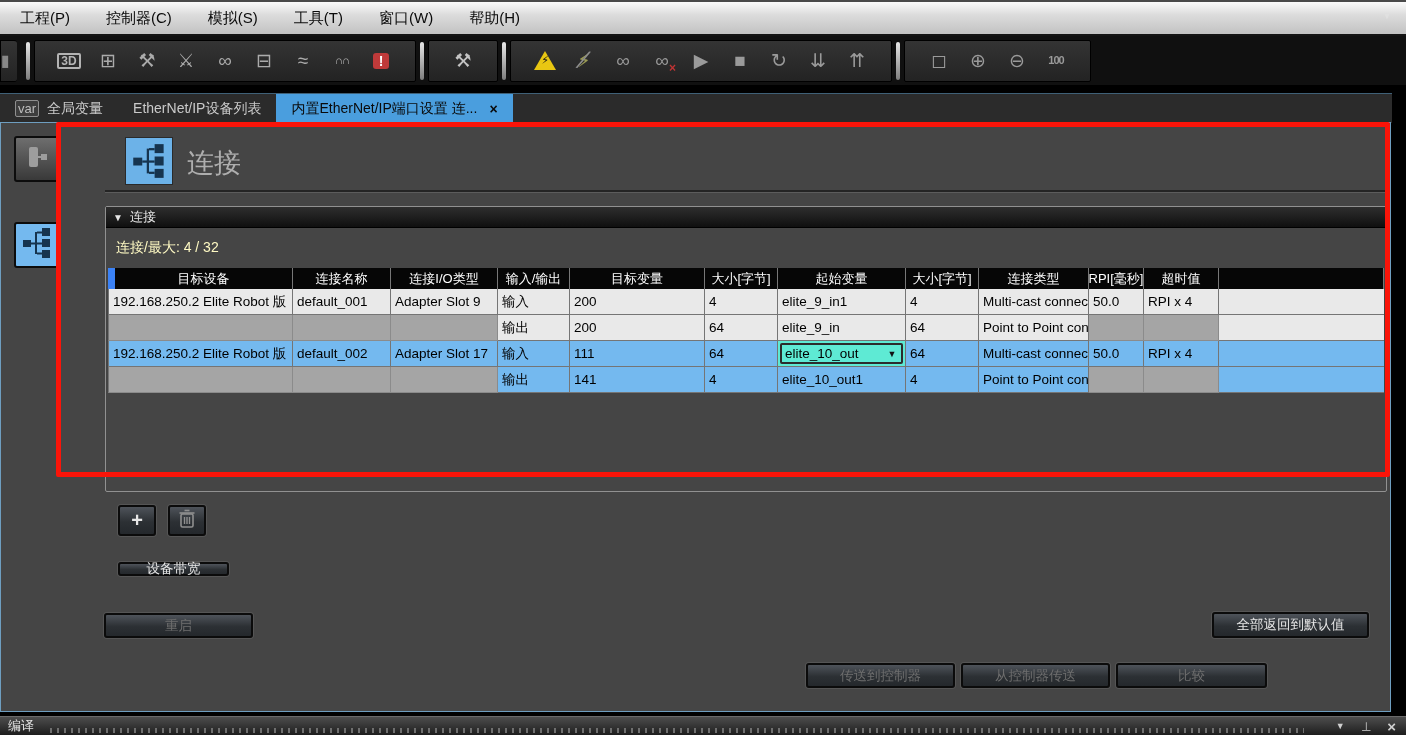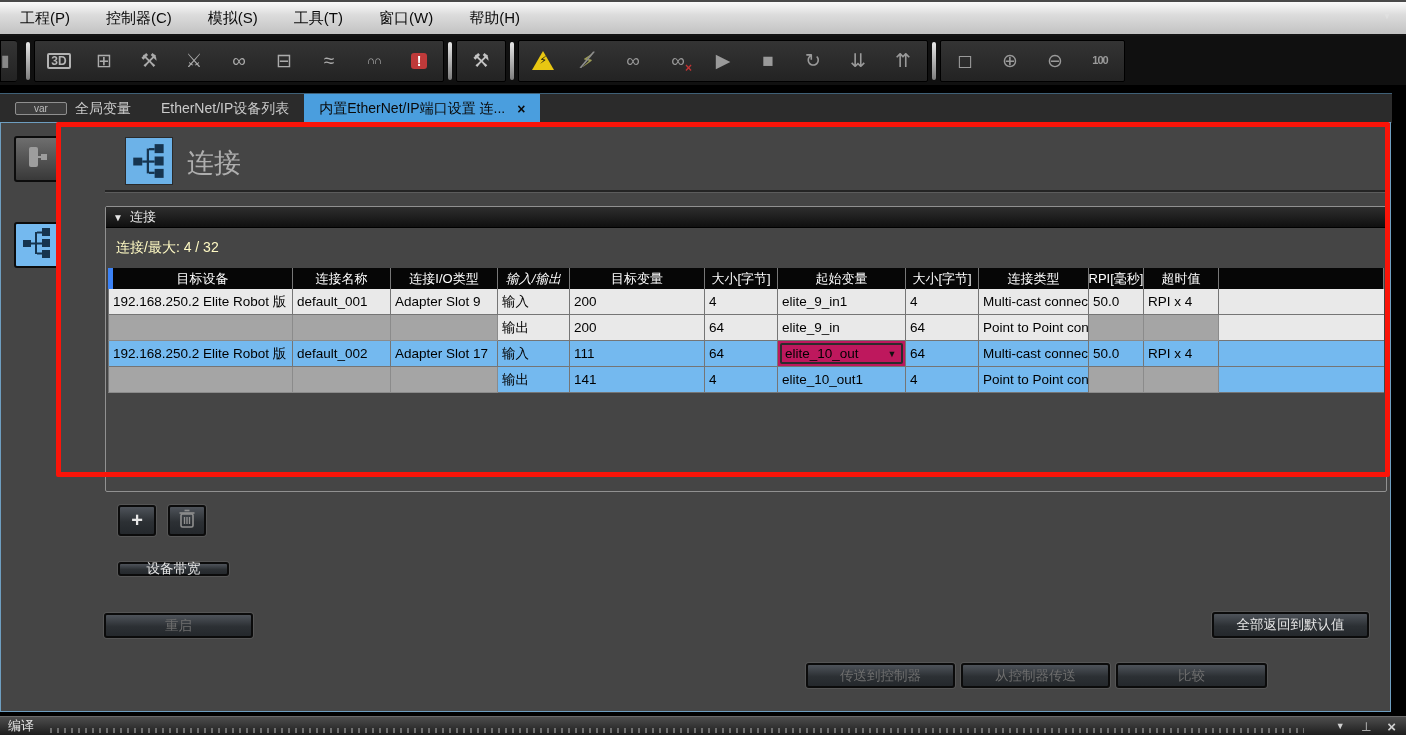--- a/index.html
+++ b/index.html
@@ -10,21 +10,21 @@
   #menubar{position:absolute;left:0;top:0;width:1406px;height:36px;box-sizing:border-box;
     background:linear-gradient(#fbfbfb,#dcdcdc 40%,#c2c2c2);border-top:2px solid #4a4a4a;
     border-bottom:2px solid #141414;display:flex;align-items:center;gap:36px;
     padding-left:20px;font-size:15px;color:#0a0a0a;}
   .menu-item{cursor:default;}
 
   
   #toolbar{position:absolute;left:0;top:36px;width:1406px;height:49px;background:#101010;
     display:flex;align-items:center;}
   .tb-group{background:linear-gradient(#343434,#232323);border:1px solid #000;border-radius:2px;
-    height:40px;display:flex;align-items:center;padding:0 9px;gap:15px;}
+    height:40px;display:flex;align-items:center;padding:0 19px;gap:9px;}
   .tb-sep{width:4px;height:38px;border-radius:2px;background:linear-gradient(#e8e8e8,#7c7c7c);margin:0 4px;}
   .tb-btn{width:30px;height:30px;display:flex;align-items:center;justify-content:center;
     position:relative;font-size:19px;line-height:1;}
   .tb-glyph{display:inline-block;}
   .tb-glyph.boxed{font-size:12px;font-weight:bold;border:2px solid #b3b3b3;border-radius:2px;padding:0 2px;}
   .tb-glyph.small{font-size:11px;font-weight:bold;letter-spacing:-1px;}
   .tb-glyph.pill{background:#bf3a3a;color:#fff;border-radius:3px;padding:1px 6px;font-size:14px;font-weight:bold;}
   .tri{position:absolute;top:5px;width:0;height:0;border-left:11px solid transparent;
     border-right:11px solid transparent;border-bottom:19px solid #e9c712;}
   .bolt{position:absolute;top:9px;font-size:11px;color:#151515;}
@@ -34,22 +34,22 @@
     border:1px solid #000;border-right:none;border-radius:0 3px 3px 0;margin-right:5px;
     display:flex;align-items:center;}
   #tb-clip span{color:#888;font-size:16px;}
 
   
   #tabbar{position:absolute;left:0;top:93px;width:1392px;height:29px;background:#2b2b2b;
     border-top:1px solid #3f6077;display:flex;align-items:stretch;}
   .tab{display:flex;align-items:center;gap:8px;padding:0 15px;font-size:14px;color:#cacaca;}
   .tab.active{background:#4a9ede;color:#0a0a0a;}
   .tab-close{font-weight:bold;margin-left:4px;font-size:14px;}
-  .var-badge{font-size:10px;color:#bdbdbd;border:1px solid #8f8f8f;background:#3d3d3d;
-    padding:0 18px;border-radius:2px;}
+  .var-badge{font-size:13px;color:#bdbdbd;border:1px solid #8f8f8f;background:#3d3d3d;
+    padding:0 2px;border-radius:2px;}
   #tab-overflow{position:absolute;right:14px;top:10px;color:#e0e0e0;font-size:10px;}
 
   
   #main{position:absolute;left:0;top:122px;width:1391px;height:590px;box-sizing:border-box;
     background:#454545;border:1px solid #6e9ec0;}
   .side-btn{position:absolute;width:45px;height:46px;border:2px solid #0c0c0c;border-radius:3px;
     box-sizing:border-box;display:flex;align-items:center;justify-content:center;}
   #side-btn-1{left:13px;top:13px;background:linear-gradient(#6e6e6e,#393939);}
   #side-btn-2{left:13px;top:99px;background:#74b9ef;}
   #hdr-icon{position:absolute;left:124px;top:14px;width:46px;height:46px;background:#6cb2e8;
@@ -63,31 +63,31 @@
     border:1px solid #919191;border-radius:2px;background:#454545;}
   #sec-head{height:20px;background:linear-gradient(#2e2e2e,#0f0f0f);border-bottom:1px solid #000;
     color:#e5e5e5;font-size:13px;display:flex;align-items:center;gap:7px;padding-left:7px;}
   #counter{height:40px;display:flex;align-items:center;color:#fef9c3;font-size:14px;padding-left:10px;}
 
   
   #tbl{margin-left:2px;width:1276px;}
   #thead{display:flex;height:21px;background:#060606;color:#fff;font-size:13px;}
   .hcell{box-sizing:border-box;display:flex;align-items:center;justify-content:center;
     border-right:1px solid #777;white-space:nowrap;overflow:hidden;}
-  .hcell:first-child{border-left:5px solid #3b82f6;}
+  .hcell:first-child{border-left:7px solid #3b82f6;}
   .hfill{flex:1;}
   .trow{display:flex;height:26px;}
   .tcell{box-sizing:border-box;border-right:1px solid #757575;border-bottom:1px solid #757575;
     font-size:13.5px;color:#000;padding:0 4px;display:flex;align-items:center;
     overflow:hidden;white-space:nowrap;}
   .trow .tcell:first-child{border-left:1px solid #757575;}
   .s-light{background:#e9e9e9;}
   .s-gray{background:#a5a5a5;border-right-color:#8b8b8b;border-bottom-color:#8b8b8b;}
   .s-blue{background:#74b9ef;}
-  .s-combo{background:#be185d;padding:1px 2px;}
+  .s-combo{background:#5eead4;padding:1px 2px;}
   .combo{flex:1;height:21px;border:2px solid #2c2c2c;border-radius:2px;display:flex;
     align-items:center;justify-content:space-between;padding:0 1px 0 3px;box-sizing:border-box;}
   .combo-arrow{font-size:9px;color:#111;width:16px;text-align:center;}
 
   
   .btn{position:absolute;box-sizing:border-box;border:2px solid #0b0b0b;border-radius:3px;
     background:linear-gradient(#4e535a,#2c3034 55%,#24282c);color:#e6e6e6;font-size:13.5px;
     display:flex;align-items:center;justify-content:center;box-shadow:0 0 0 1px #555;}
   .btn.disabled{color:#6e6e6e;}
   #btn-add{left:117px;top:382px;width:38px;height:31px;font-size:20px;font-weight:bold;}
@@ -278,21 +278,21 @@
     <div id="sec-head">
       <span style="font-size:10px;">▼</span>
       <span>连接</span>
     </div>
     <div id="counter">连接/最大: 4 / 32</div>
     <div id="tbl">
       <div id="thead">
           <div class="hcell" style="width: 185px;">目标设备</div>
           <div class="hcell" style="width: 98px;">连接名称</div>
           <div class="hcell" style="width: 107px;">连接I/O类型</div>
-          <div class="hcell" style="width: 72px; font-style: italic;">输入/输出</div>
+          <div class="hcell" style="width: 72px;">输入/输出</div>
           <div class="hcell" style="width: 135px;">目标变量</div>
           <div class="hcell" style="width: 73px;">大小[字节]</div>
           <div class="hcell" style="width: 128px;">起始变量</div>
           <div class="hcell" style="width: 73px;">大小[字节]</div>
           <div class="hcell" style="width: 110px; text-align: right;">连接类型</div>
           <div class="hcell" style="width: 55px;">RPI[毫秒]</div>
           <div class="hcell" style="width: 75px;">超时值</div>
           <div class="hcell hfill"></div>
         </div>
       <div id="tbody">

